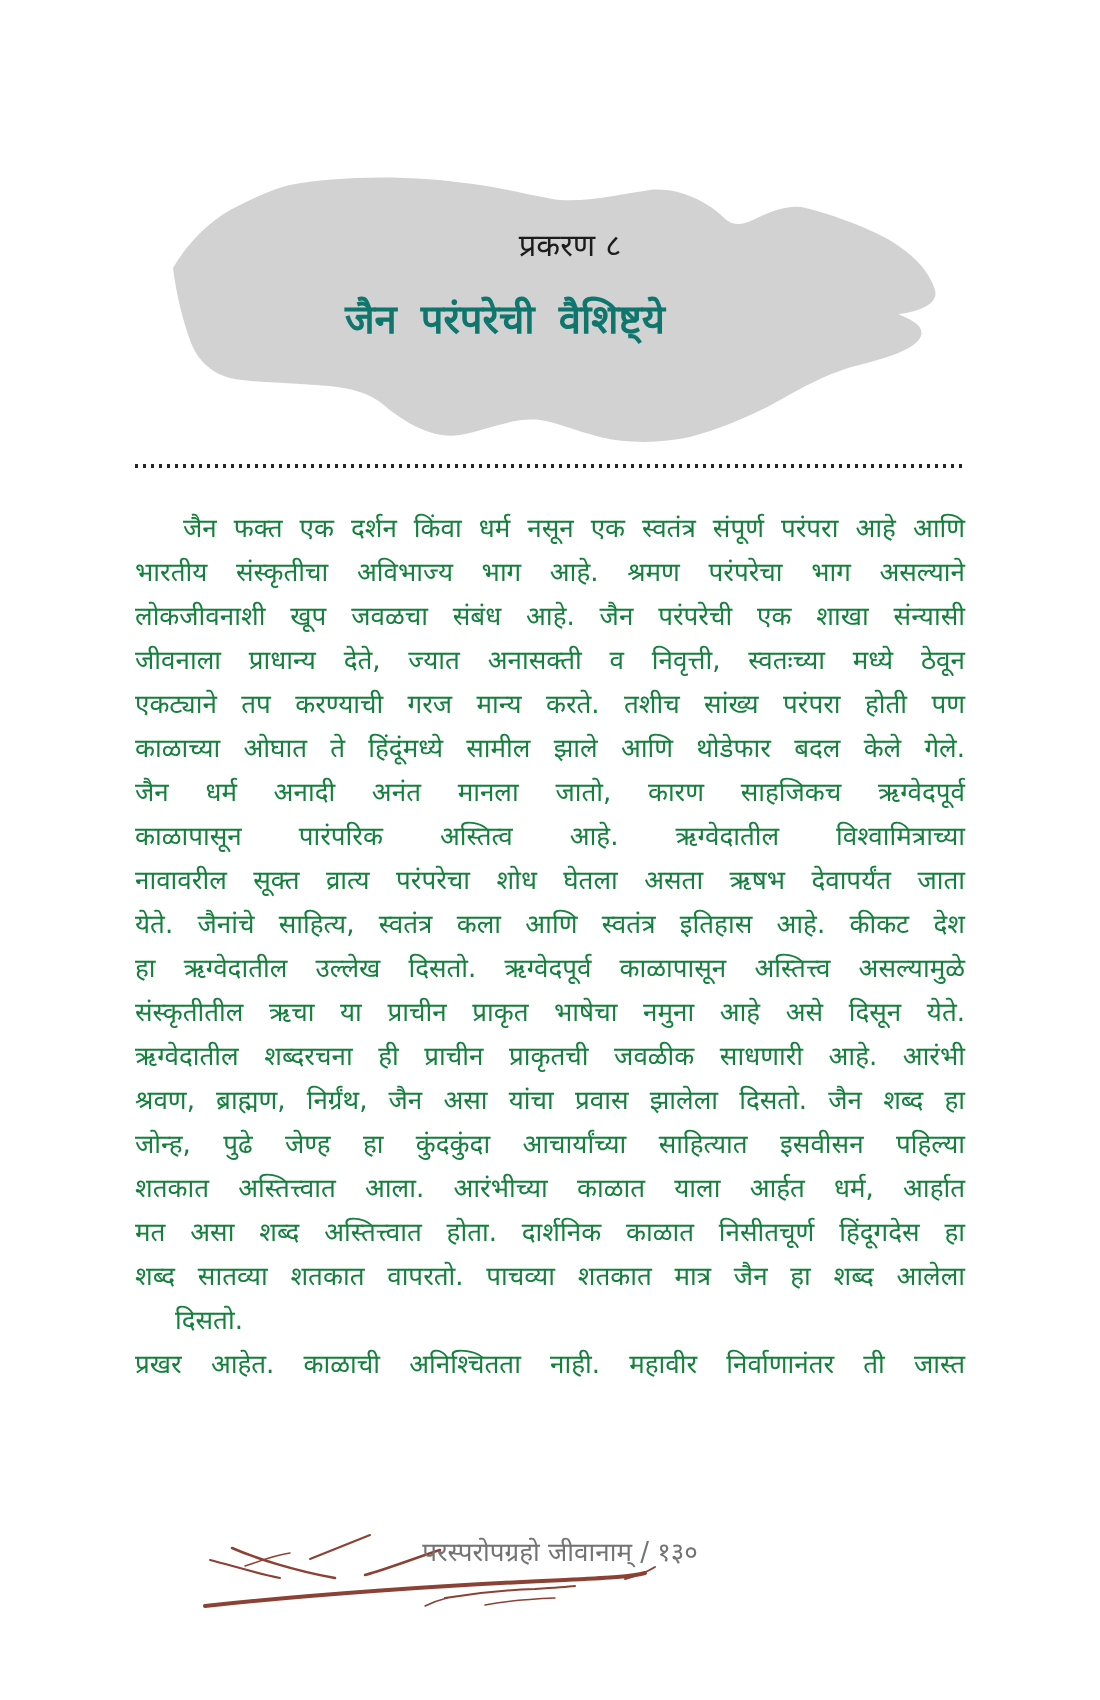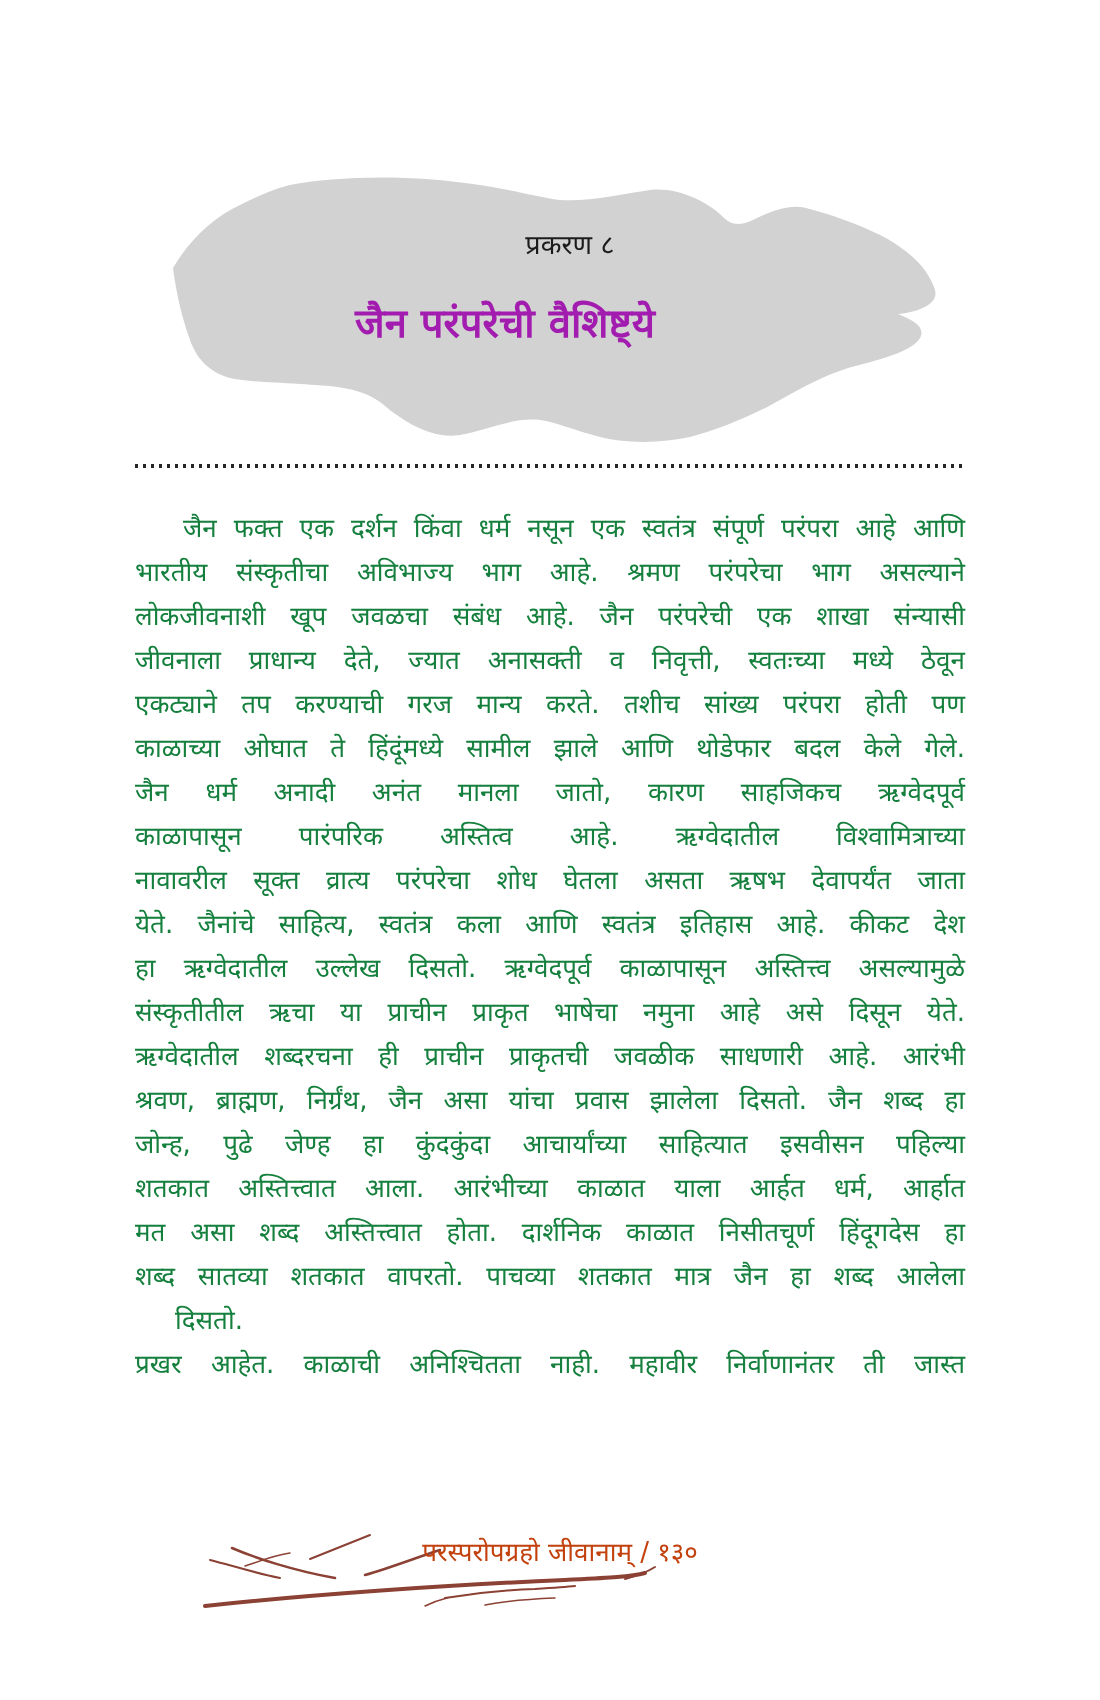--- a/index.html
+++ b/index.html
@@ -24,34 +24,35 @@
     top: 172px;
     width: 785px;
     height: 275px;
   }
   .chapter-label {
     position: absolute;
     left: 140px;
     top: 228px;
     width: 860px;
     text-align: center;
-    font-size: 27px;
+    font-size: 31px;
     line-height: 34px;
     color: #1c1c1c;
   }
   .chapter-title {
     position: absolute;
     left: 0px;
     top: 298px;
     width: 1010px;
     text-align: center;
     font-size: 40px;
     line-height: 50px;
     font-weight: bold;
-    color: #a21caf;
+    color: #0f766e;
+    font-family: Liberation Mono, monospace;
   }
 
   
   .dotted-rule {
     position: absolute;
     left: 135px;
     top: 464px;
     width: 830px;
     height: 4px;
     background: repeating-linear-gradient(
@@ -89,21 +90,21 @@
     height: 100px;
   }
   .footer-text {
     position: absolute;
     left: 350px;
     top: 1534px;
     width: 420px;
     text-align: center;
     font-size: 26px;
     line-height: 36px;
-    color: #c2410c;
+    color: #737373;
   }
   .footer-text span { white-space: pre; }
 </style>
 </head>
 <body>
 
 <div class="page">
 
   <div class="blob-wrap">
     <svg width="785" height="275" viewBox="0 0 785 275" xmlns="http://www.w3.org/2000/svg">

